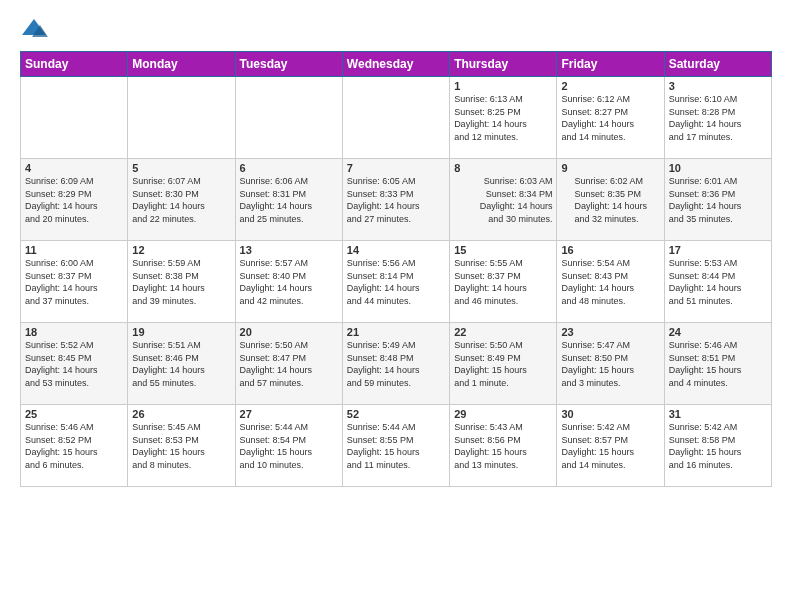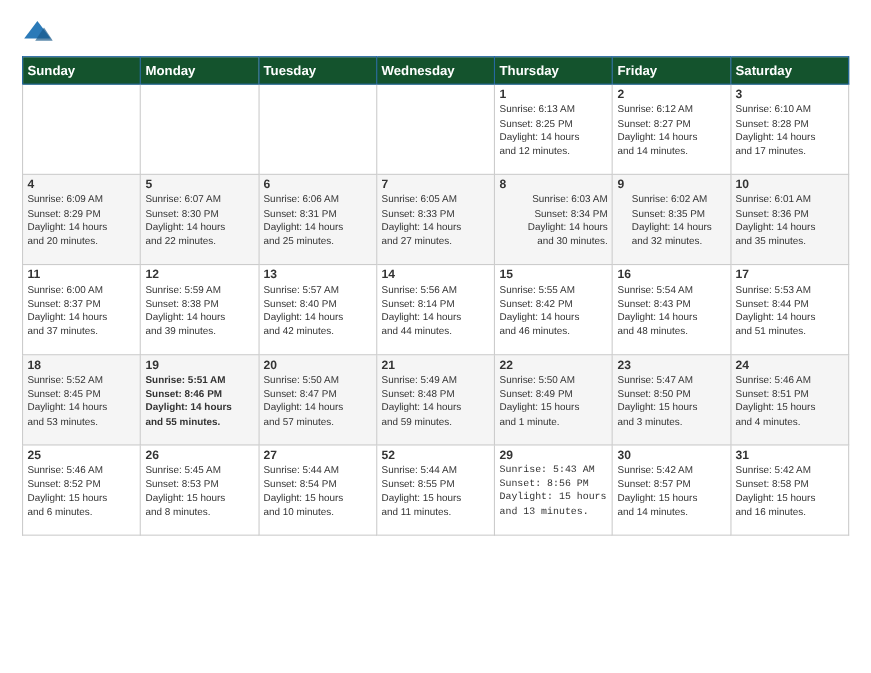--- a/index.html
+++ b/index.html
@@ -57,21 +57,21 @@
     .subtitle {
       font-size: 14px;
       color: #555;
     }
     .calendar {
       width: 100%;
       border-collapse: collapse;
       border: 1px solid #ccc;
     }
     .calendar th {
-      background-color: #14532d;
+      background-color: #a21caf;
       color: #fff;
       font-size: 12px;
       font-weight: bold;
       padding: 5px 4px;
       text-align: left;
       border: 1px solid #2668a0;
     }
     .calendar td {
       vertical-align: top;
       border: 1px solid #ccc;
@@ -238,21 +238,21 @@
           <td>
             <span class="day-num">14</span>
             <div class="day-info" style="white-space: pre-line;">Sunrise: 5:56 AM
 Sunset: 8:14 PM
 Daylight: 14 hours
 and 44 minutes.</div>
           </td>
           <td>
             <span class="day-num">15</span>
             <div class="day-info" style="white-space: pre-line;">Sunrise: 5:55 AM
-Sunset: 8:42 PM
+Sunset: 8:37 PM
 Daylight: 14 hours
 and 46 minutes.</div>
           </td>
           <td>
             <span class="day-num">16</span>
             <div class="day-info" style="white-space: pre-line;">Sunrise: 5:54 AM
 Sunset: 8:43 PM
 Daylight: 14 hours
 and 48 minutes.</div>
           </td>
@@ -267,21 +267,21 @@
         <tr>
           <td>
             <span class="day-num">18</span>
             <div class="day-info" style="white-space: pre-line;">Sunrise: 5:52 AM
 Sunset: 8:45 PM
 Daylight: 14 hours
 and 53 minutes.</div>
           </td>
           <td>
             <span class="day-num">19</span>
-            <div class="day-info" style="white-space: pre-line; font-weight: bold;">Sunrise: 5:51 AM
+            <div class="day-info" style="white-space: pre-line;">Sunrise: 5:51 AM
 Sunset: 8:46 PM
 Daylight: 14 hours
 and 55 minutes.</div>
           </td>
           <td>
             <span class="day-num">20</span>
             <div class="day-info" style="white-space: pre-line;">Sunrise: 5:50 AM
 Sunset: 8:47 PM
 Daylight: 14 hours
 and 57 minutes.</div>
@@ -339,21 +339,21 @@
           </td>
           <td>
             <span class="day-num">52</span>
             <div class="day-info" style="white-space: pre-line;">Sunrise: 5:44 AM
 Sunset: 8:55 PM
 Daylight: 15 hours
 and 11 minutes.</div>
           </td>
           <td>
             <span class="day-num">29</span>
-            <div class="day-info" style="white-space: pre-line; font-family: Liberation Mono, monospace;">Sunrise: 5:43 AM
+            <div class="day-info" style="white-space: pre-line;">Sunrise: 5:43 AM
 Sunset: 8:56 PM
 Daylight: 15 hours
 and 13 minutes.</div>
           </td>
           <td>
             <span class="day-num">30</span>
             <div class="day-info" style="white-space: pre-line;">Sunrise: 5:42 AM
 Sunset: 8:57 PM
 Daylight: 15 hours
 and 14 minutes.</div>

